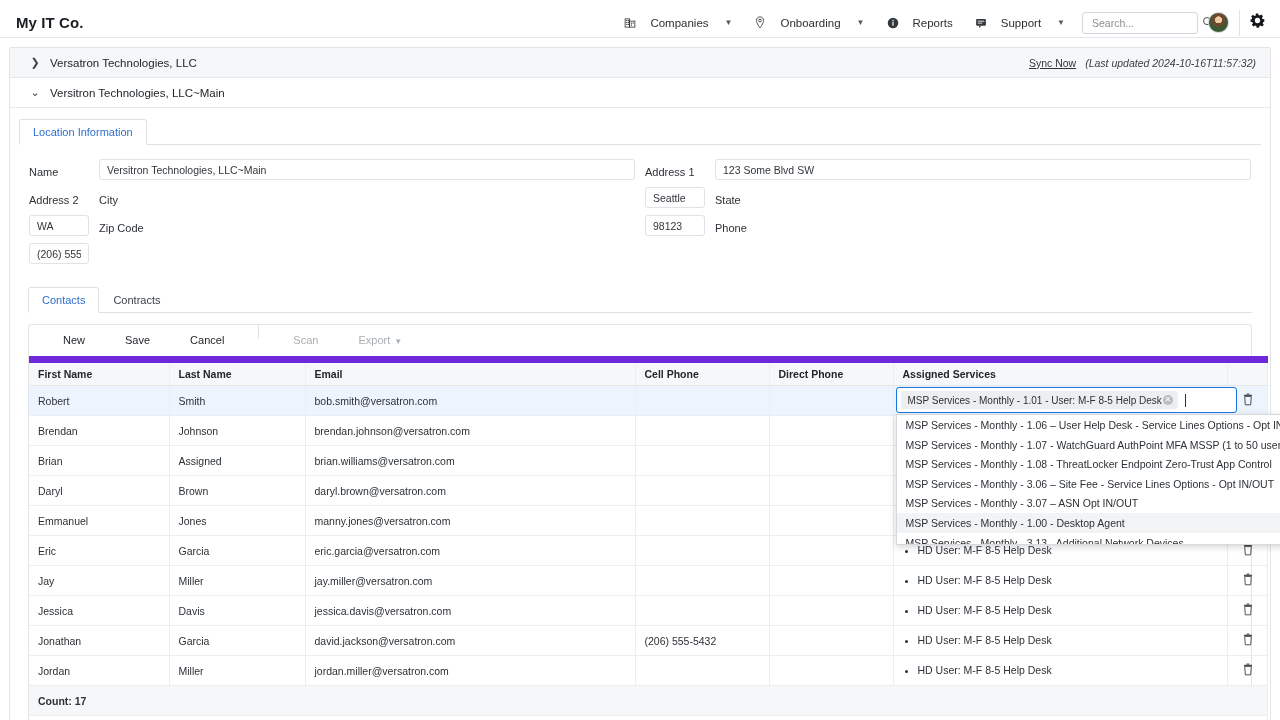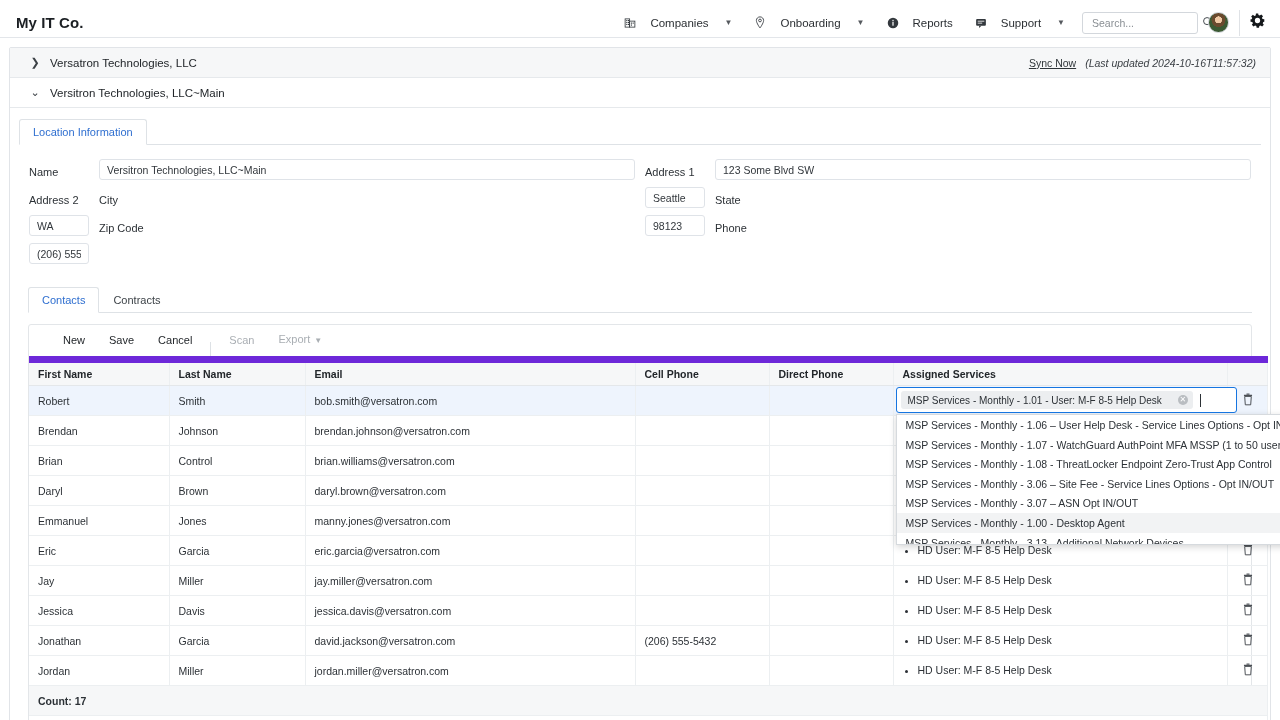--- a/index.html
+++ b/index.html
@@ -196,24 +196,24 @@
   }
 
   .grid-card {
     margin: 11px 9px 0 9px;
     border: 1px solid #e3e6e9;
     border-radius: 3px;
     background: #fff;
   }
   .grid-toolbar {
     display: flex;
-    align-items: flex-end;
+    align-items: flex-start;
     height: 31px;
     padding-left: 22px;
-    gap: 0;
+    gap: 16px;
     font-size: 11px;
   }
   .tb-btn {
     padding: 0 12px;
     color: #23272b;
     cursor: pointer;
     line-height: 31px;
   }
   .tb-btn.disabled { color: #a9aeb3; cursor: default; }
   .tb-divider { width: 1px; height: 14px; background: #dde1e5; margin: 0 6px; }
@@ -294,21 +294,21 @@
     border-radius: 3px;
     background: #fff;
     display: flex;
     align-items: center;
     padding: 0 4px;
     z-index: 20;
   }
   .chip {
     display: inline-flex;
     align-items: center;
-    gap: 16px;
+    gap: 1px;
     background: #eceef0;
     border-radius: 3px;
     font-size: 10px;
     color: #2c3136;
     padding: 2px 5px 2px 7px;
     height: 18px;
     white-space: nowrap;
   }
   .chip-x {
     width: 10px; height: 10px;
@@ -574,21 +574,21 @@
                       <rect x="2.6" y="2.2" width="10.8" height="1.5" fill="#3c4146"></rect>
                       <rect x="6" y="0.6" width="4" height="1.4" fill="#3c4146"></rect>
                       <path d="M3.6 4.4h8.8l-.8 11.2H4.4z" fill="none" stroke="#3c4146" stroke-width="1.2"></path>
                     </svg>
                 </span>
               </td>
             </tr>
 
             <tr>
               <td>Brian</td>
-              <td>Control</td>
+              <td>Assigned</td>
               <td>brian.williams@versatron.com</td>
               <td></td>
               <td></td>
               <td>
                 <ul class="svc-list">
                   <li>HD User: M-F 8-5 Help Desk</li>
                 </ul>
               </td>
               <td class="trash-cell">
                 <span class="trash-btn">

